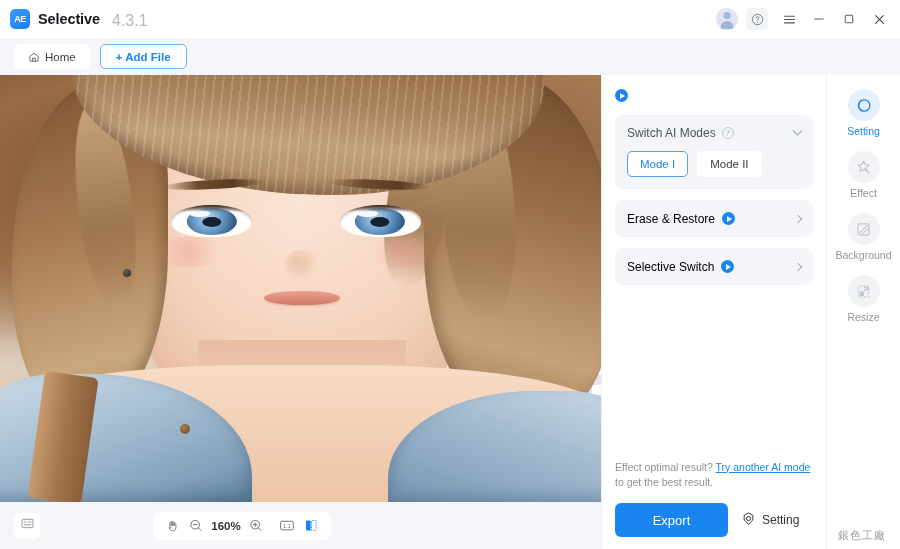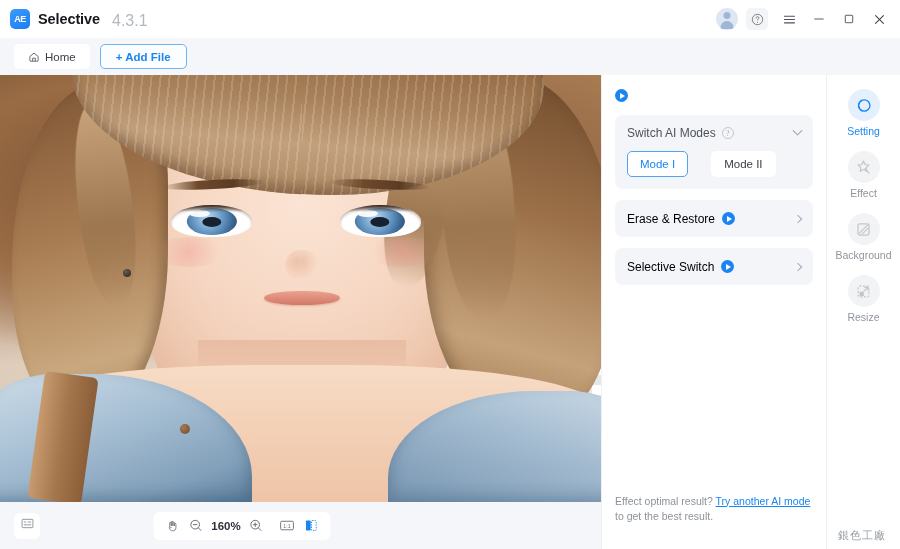--- a/index.html
+++ b/index.html
@@ -411,21 +411,21 @@
     font-size:8px; display:flex;align-items:center;justify-content:center;
     font-family:"Liberation Serif", serif;
   }
   .chev-down {
     margin-left: auto;
     width: 7px; height: 7px;
     border-right: 1.4px solid #9aa0a9;
     border-bottom: 1.4px solid #9aa0a9;
     transform: rotate(45deg) translate(-2px,-2px);
   }
-  .mode-row { display: flex; gap: 23px; margin-top: 11px; }
+  .mode-row { display: flex; gap: 9px; margin-top: 11px; }
   .mode-btn {
     height: 26px;
     min-width: 58px;
     padding: 0 12px;
     border-radius: 5px;
     background: #ffffff;
     display: flex; align-items: center; justify-content: center;
     font-size: 11.5px;
     color: #3b4047;
     border: 1px solid transparent;
@@ -751,20 +751,32 @@
       <div class="row-card">
         <span class="t">Selective Switch</span>
         <span class="play-circle"></span>
         <span class="chev-right"></span>
       </div>
 
       <div class="panel-spacer"></div>
 
       <div class="hint"><span>Effect optimal result? </span><a>Try another AI mode</a><span> to get the best result.</span></div>
 
+      <div class="action-row">
+        <div class="export-btn">Export</div>
+        <div class="setting-btn">
+          <span>
+            <svg width="15" height="15" viewBox="0 0 18 18" fill="none">
+              <path d="M9 2.2l5.2 3v5.6L9 15.8 3.8 10.8V5.2z" stroke="#2f343b" stroke-width="1.15" stroke-linejoin="round"></path>
+              <circle cx="9" cy="9" r="2.5" stroke="#2f343b" stroke-width="1.15"></circle>
+            </svg>
+          </span>
+          <span>Setting</span>
+        </div>
+      </div>
     </div>
 
     <div class="rail">
 
       <div class="rail-item active">
         <div class="rail-ic">
           <svg width="19" height="19" viewBox="0 0 22 22" fill="none">
             <circle cx="11.8" cy="11" r="6.6" stroke="#1a85f0" stroke-width="1.5"></circle>
             <path d="M9.2 5.1A6.6 6.6 0 0 0 9.2 16.9" stroke="#1a85f0" stroke-width="1.5" stroke-linecap="round" stroke-dasharray="2.2 1.9"></path>
           </svg>

